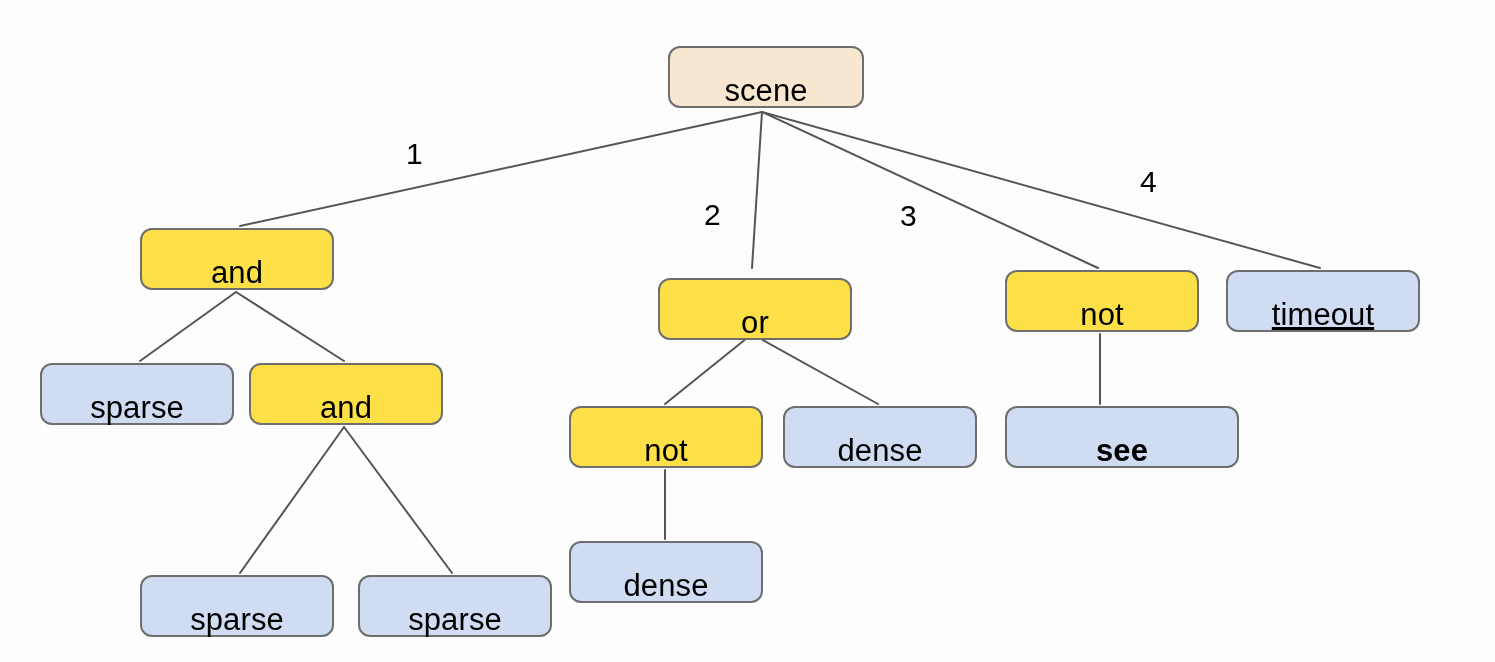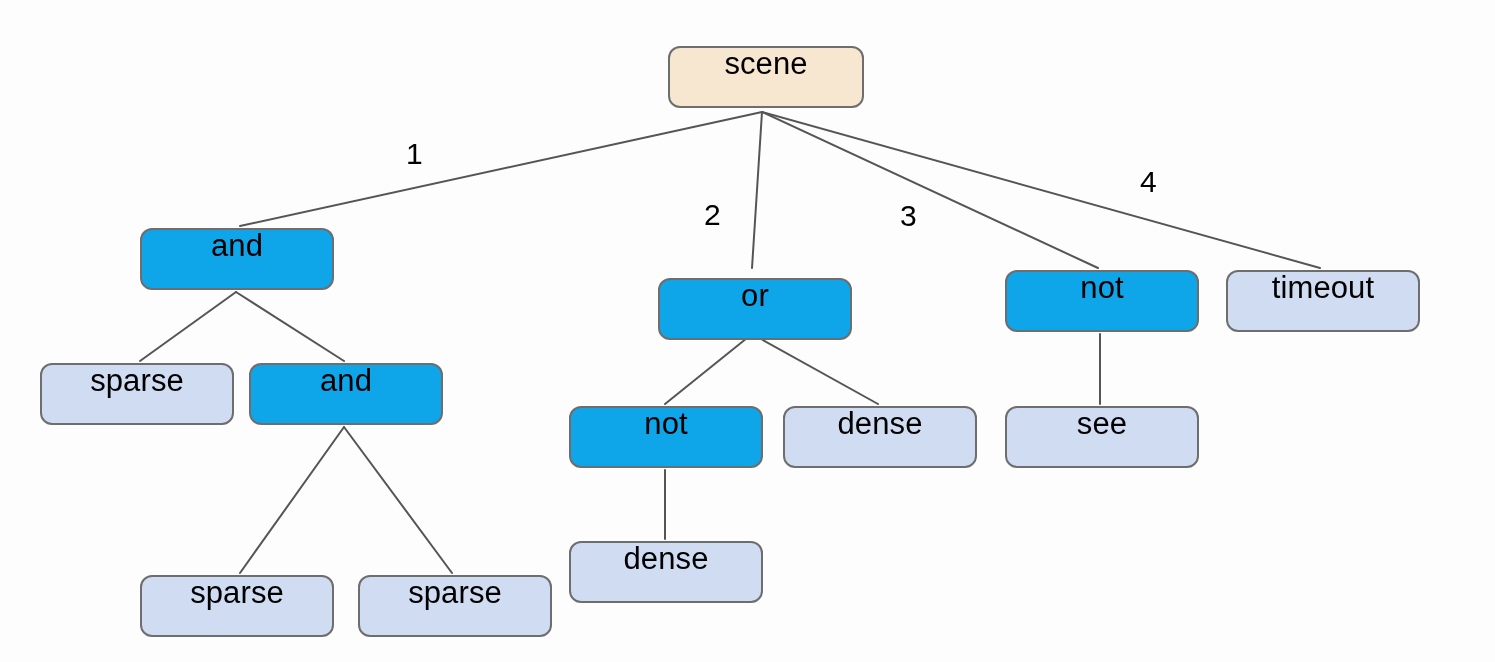--- a/index.html
+++ b/index.html
@@ -24,30 +24,30 @@
     top: 0;
     width: 1495px;
     height: 662px;
   }
   .node {
     position: absolute;
     box-sizing: border-box;
     border: 2px solid #6e6e6e;
     border-radius: 12px;
     display: flex;
-    align-items: flex-start;
+    align-items: flex-end;
     justify-content: center;
     color: #000000;
     font-size: 31px;
     line-height: 1;
     letter-spacing: 0.1px;
     white-space: nowrap;
   }
   .node.fill-beige { background: #f7e6d0; }
-  .node.fill-pink  { background: #0ea5e9; }
+  .node.fill-pink  { background: #fde047; }
   .node.fill-blue  { background: #d0dcf2; }
   .edge-label {
     position: absolute;
     font-size: 30px;
     color: #000000;
     line-height: 1;
     white-space: nowrap;
   }
 </style>
 </head>
@@ -74,36 +74,36 @@
       </div>
       <div class="node fill-pink" style="left: 140px; top: 228px; width: 194px; height: 62px;">
         <span>and</span>
       </div>
       <div class="node fill-pink" style="left: 658px; top: 278px; width: 194px; height: 62px;">
         <span>or</span>
       </div>
       <div class="node fill-pink" style="left: 1005px; top: 270px; width: 194px; height: 62px;">
         <span>not</span>
       </div>
-      <div class="node fill-blue" style="left: 1226px; top: 270px; width: 194px; height: 62px;">
+      <div class="node fill-blue" style="left: 1226px; top: 270px; width: 194px; height: 62px; text-decoration: underline;">
         <span>timeout</span>
       </div>
       <div class="node fill-blue" style="left: 40px; top: 363px; width: 194px; height: 62px;">
         <span>sparse</span>
       </div>
       <div class="node fill-pink" style="left: 249px; top: 363px; width: 194px; height: 62px;">
         <span>and</span>
       </div>
       <div class="node fill-pink" style="left: 569px; top: 406px; width: 194px; height: 62px;">
         <span>not</span>
       </div>
       <div class="node fill-blue" style="left: 783px; top: 406px; width: 194px; height: 62px;">
         <span>dense</span>
       </div>
-      <div class="node fill-blue" style="left: 1005px; top: 406px; width: 194px; height: 62px;">
+      <div class="node fill-blue" style="left: 1005px; top: 406px; width: 234px; height: 62px; font-weight: bold;">
         <span>see</span>
       </div>
       <div class="node fill-blue" style="left: 569px; top: 541px; width: 194px; height: 62px;">
         <span>dense</span>
       </div>
       <div class="node fill-blue" style="left: 140px; top: 575px; width: 194px; height: 62px;">
         <span>sparse</span>
       </div>
       <div class="node fill-blue" style="left: 358px; top: 575px; width: 194px; height: 62px;">
         <span>sparse</span>

